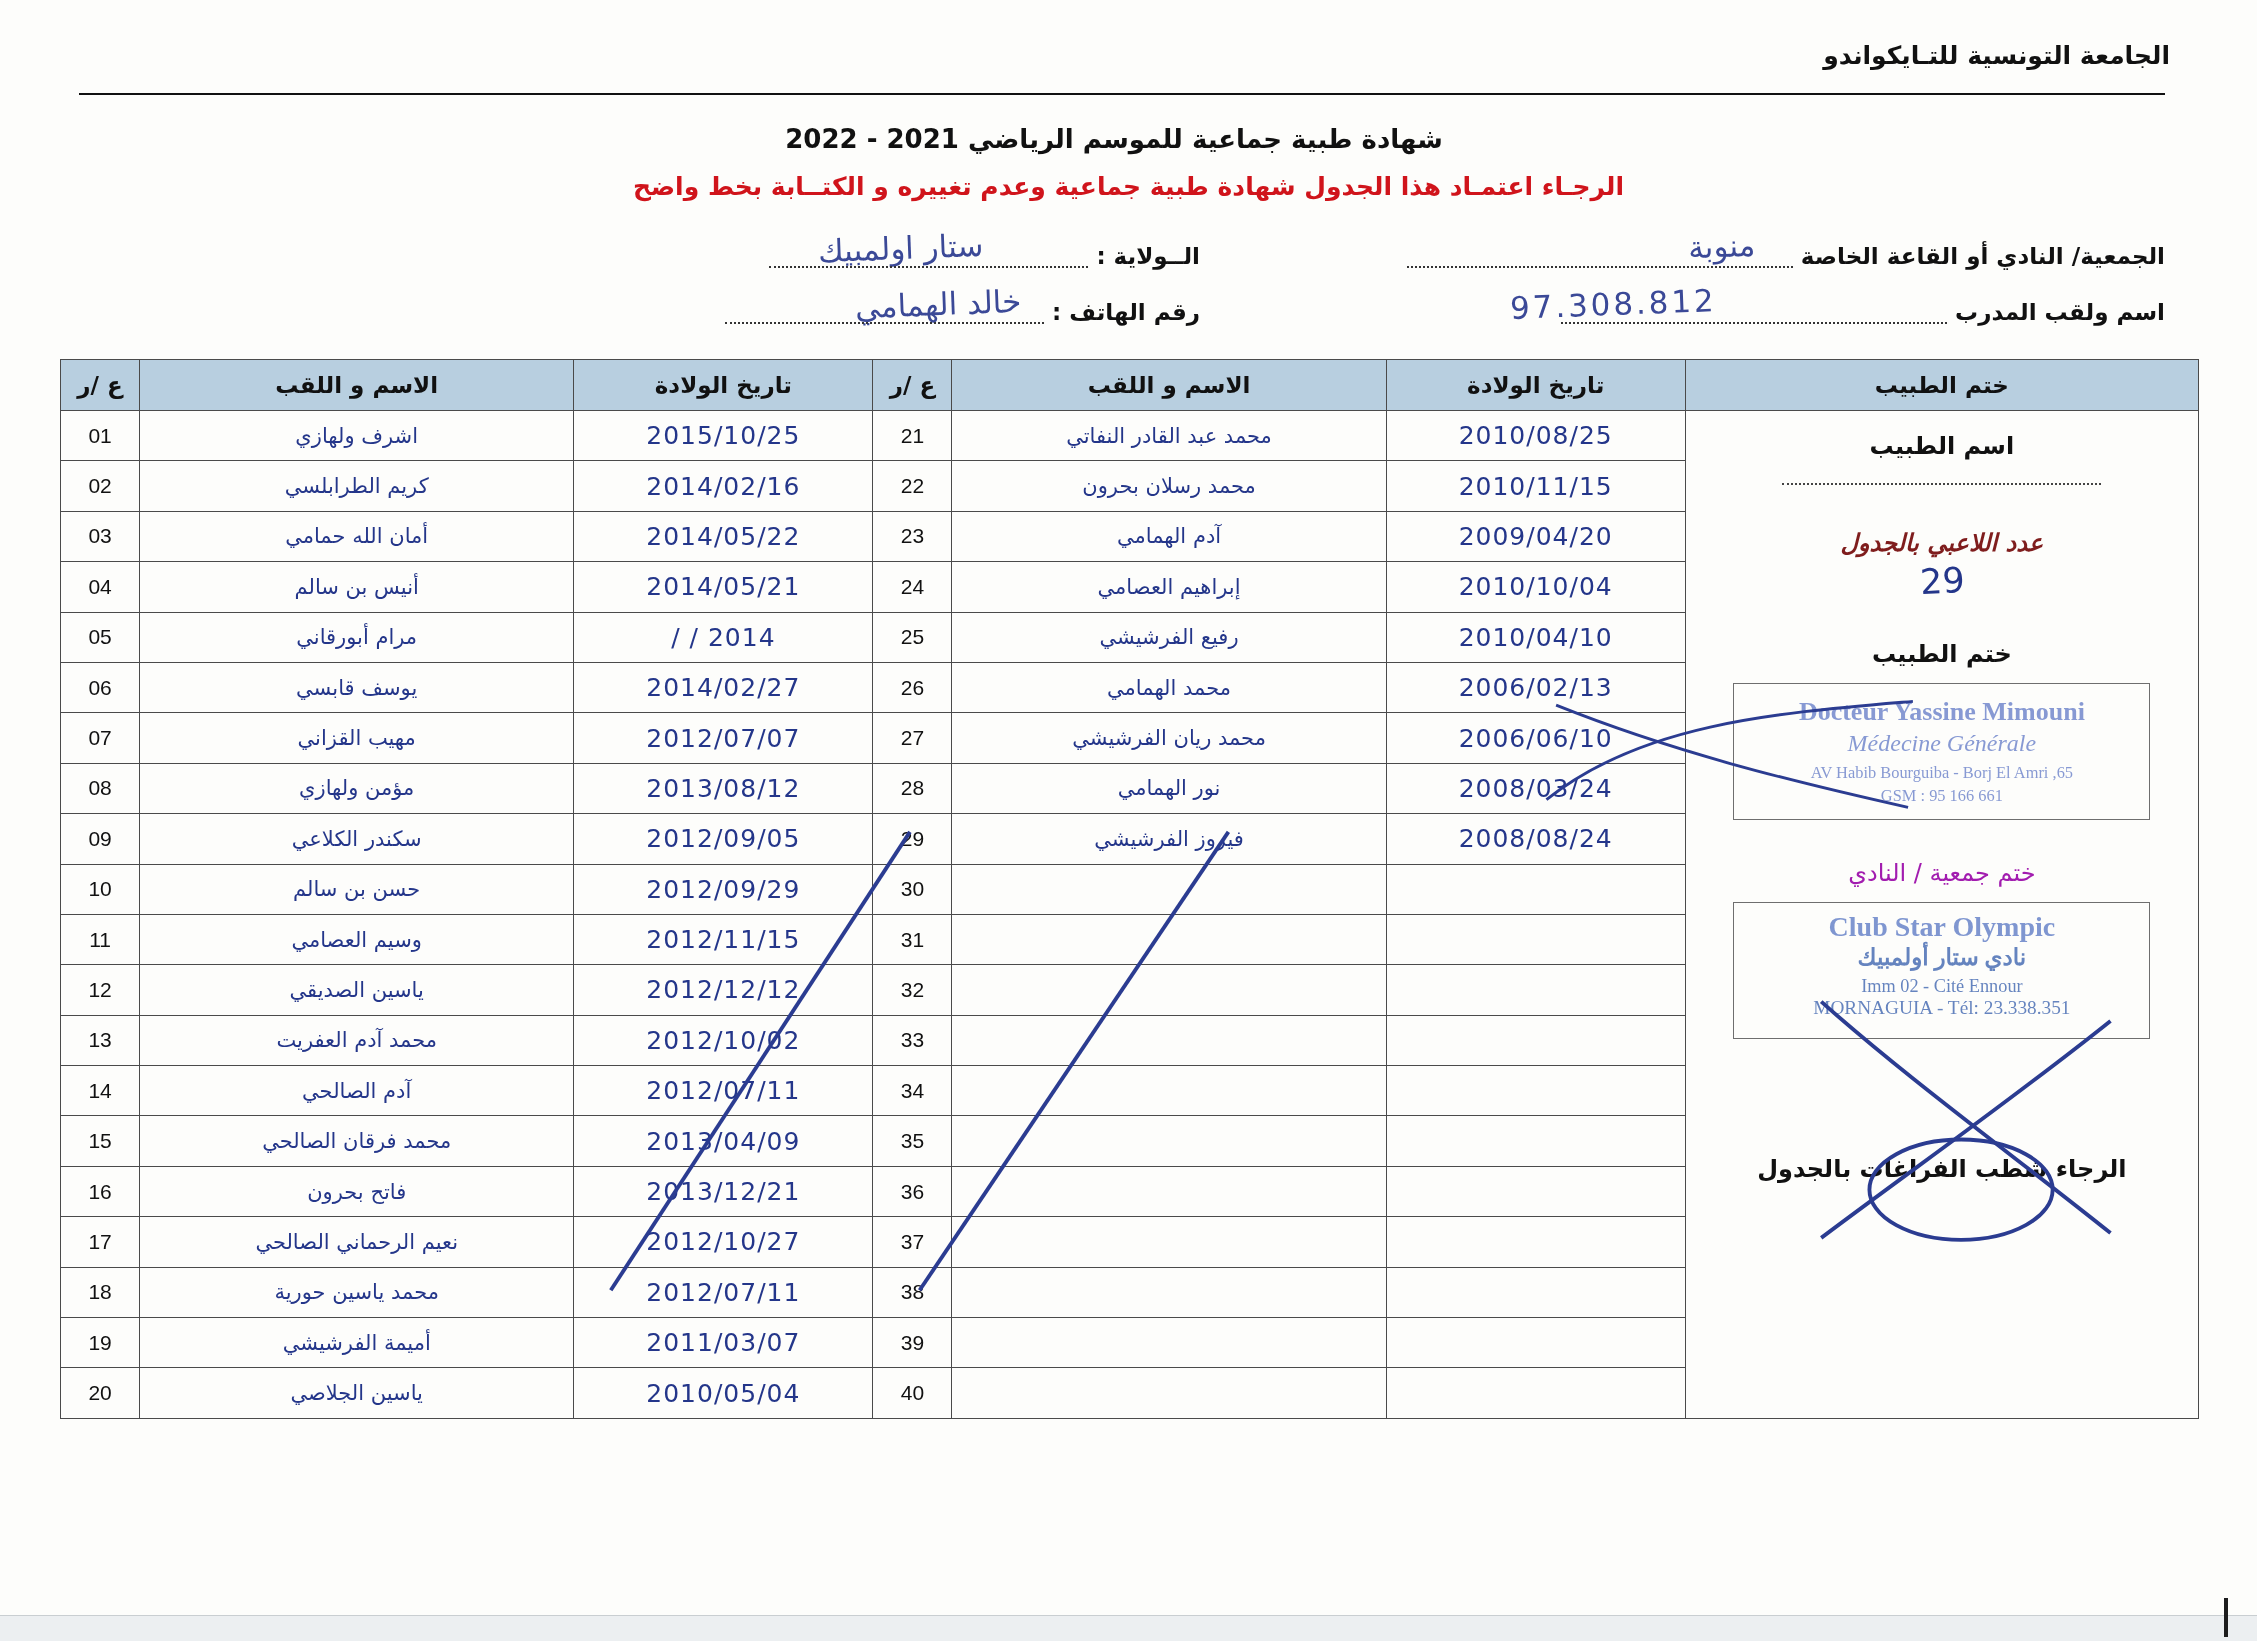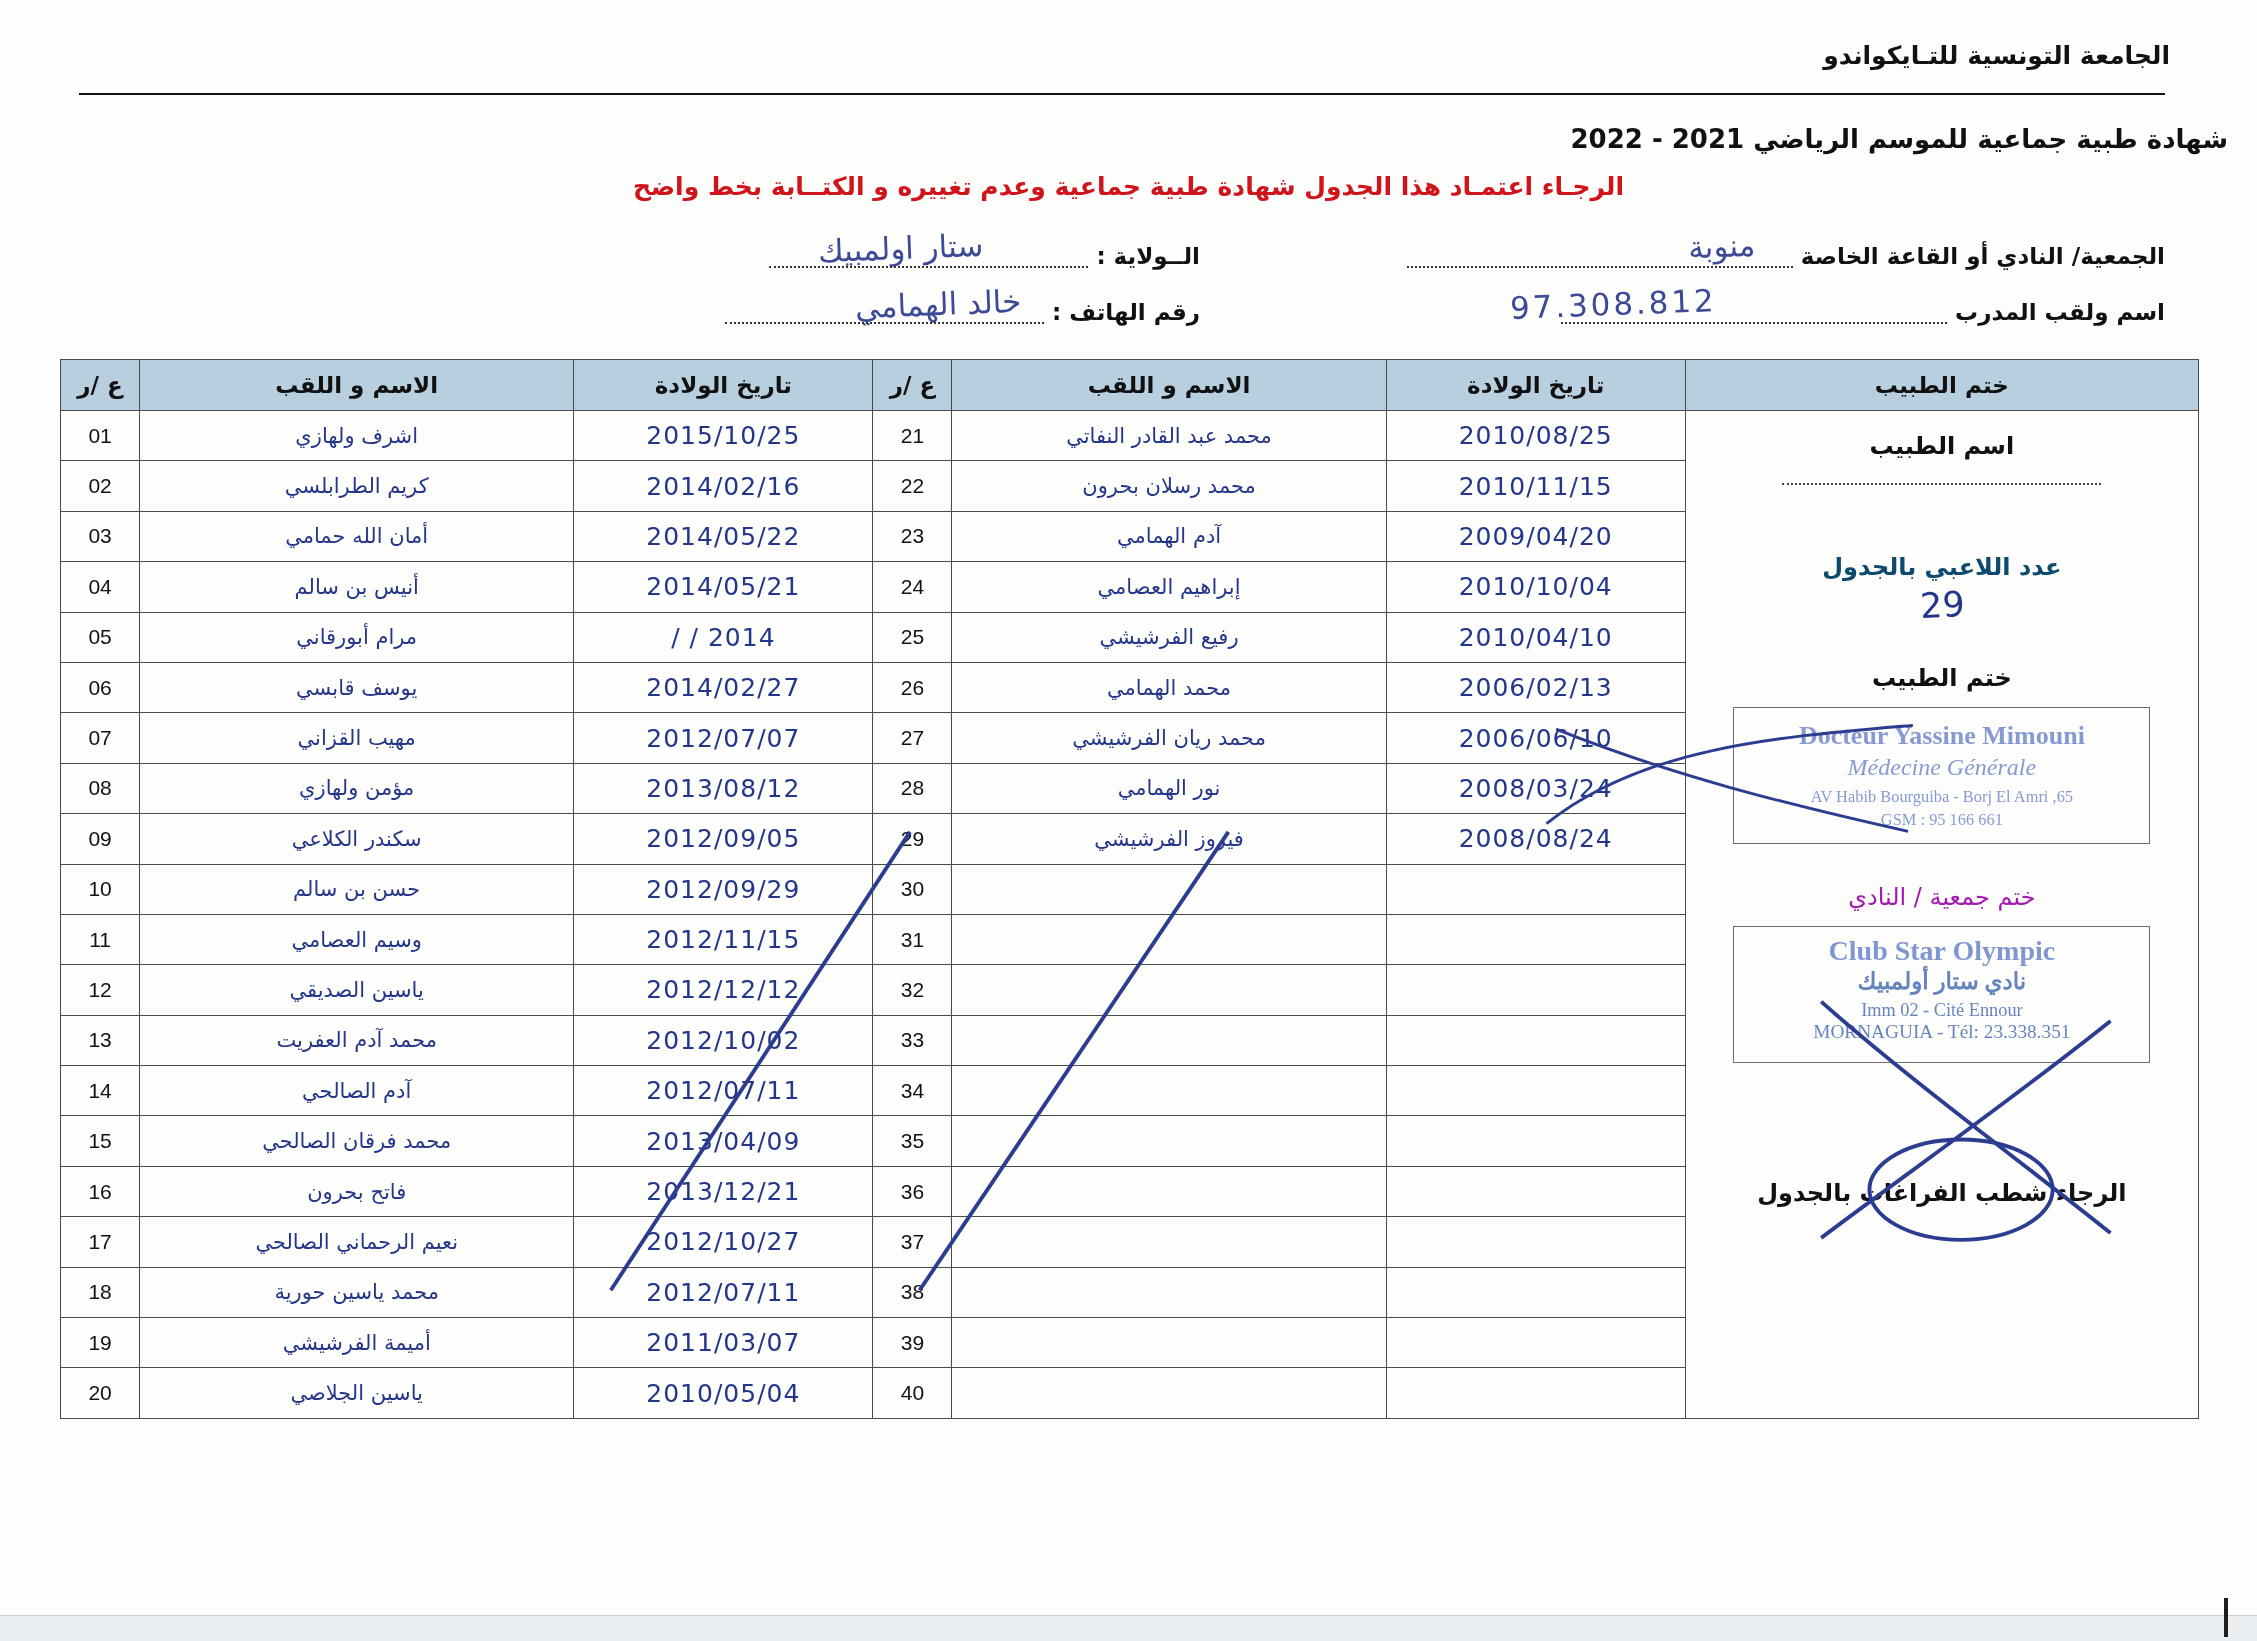--- a/index.html
+++ b/index.html
@@ -40,20 +40,21 @@
     right: 92px;
     width: 2086px;
     height: 1.9px;
     background: #111;
   }
   .doc-title {
     position: absolute;
     top: 124px;
     left: 0;
     width: 2228px;
+    text-align: center;
     font-size: 26px;
     font-weight: bold;
     color: #111;
   }
   .doc-title .season {
     letter-spacing: 1.9px;
   }
   .red-note {
     position: absolute;
     top: 172px;
@@ -174,22 +175,23 @@
   }
   .st-dots {
     width: 319px;
     margin: 13.5px auto 0 auto;
     border-bottom: 2.9px dotted #444;
     height: 9.7px;
   }
   .st-count-label {
     font-size: 24px;
     font-weight: bold;
-    color: #0c4a6e;
-    margin-top: 68px;
+    color: #7f1d1d;
+    margin-top: 44px;
+    font-style: italic;
   }
   .st-count-val {
     font-size: 35px;
     color: #24368a;
     margin-top: 3.9px;
     transform: rotate(-3deg);
     display: inline-block;
   }
   .st-doc-label {
     font-size: 24px;

